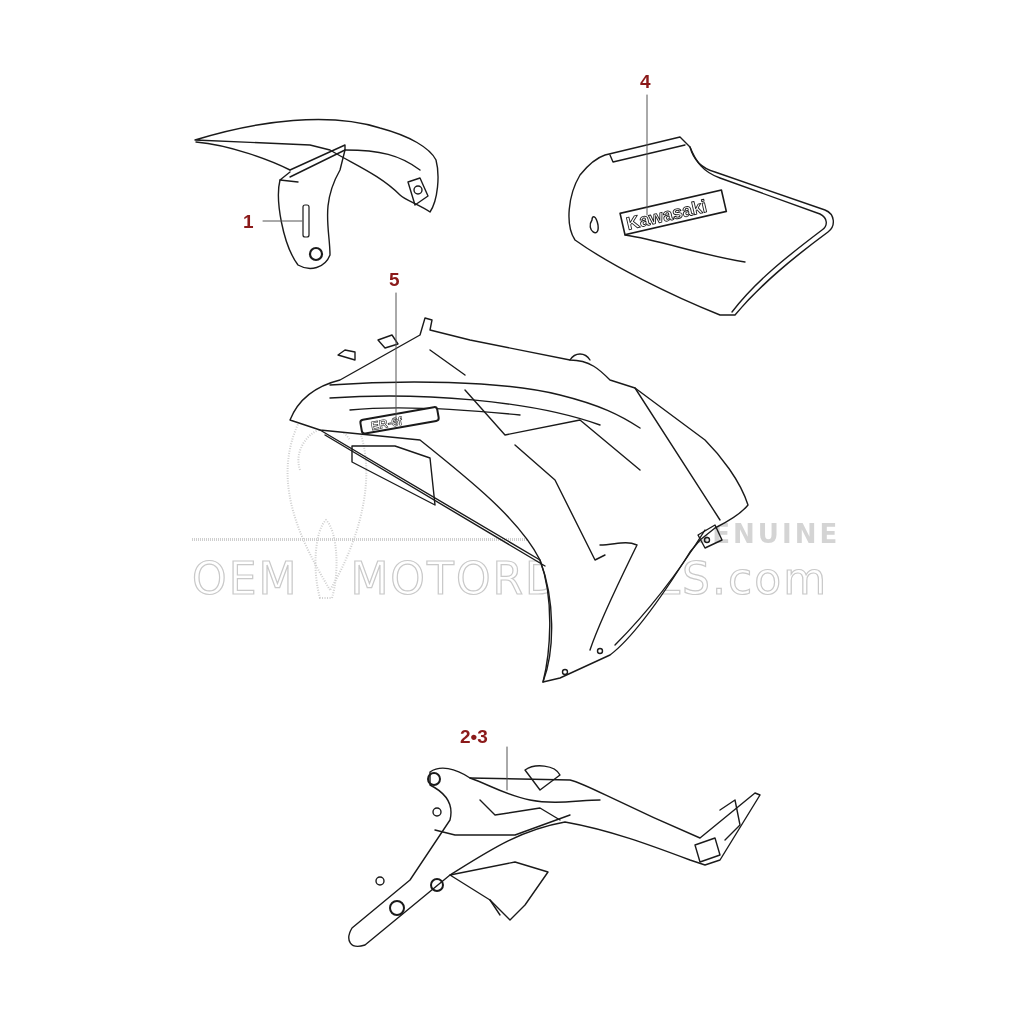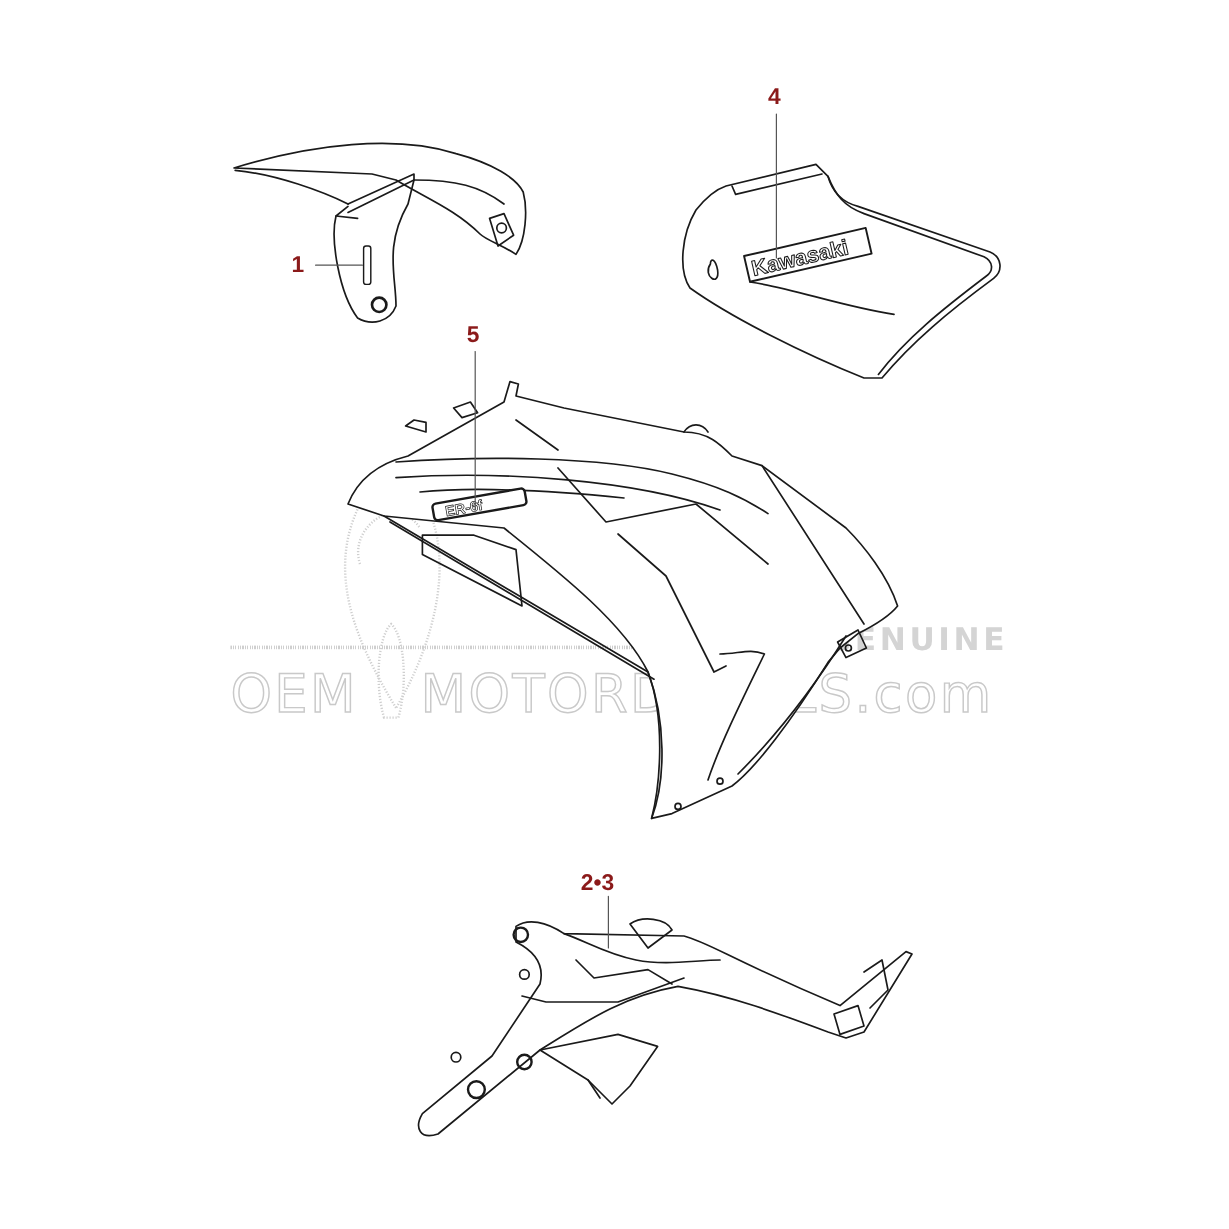--- a/index.html
+++ b/index.html
@@ -101,14 +101,14 @@
       <circle cx="437" cy="885" r="6" stroke-width="2"></circle>
       <circle cx="397" cy="908" r="7" stroke-width="2"></circle>
       <circle cx="380" cy="881" r="4"></circle>
     </g>
     <line x1="507" y1="747" x2="507" y2="790" stroke="#555" stroke-width="1"></line>
   </svg>
 
   <div class="callout" style="left:243px; top:212px;">1</div>
   <div class="callout" style="left:640px; top:72px;">4</div>
   <div class="callout" style="left:389px; top:270px;">5</div>
-  <div class="callout" style="left:484px; top:727px;">2•3</div>
+  <div class="callout" style="left:460px; top:727px;">2•3</div>
 </div>
 
 </body></html>

